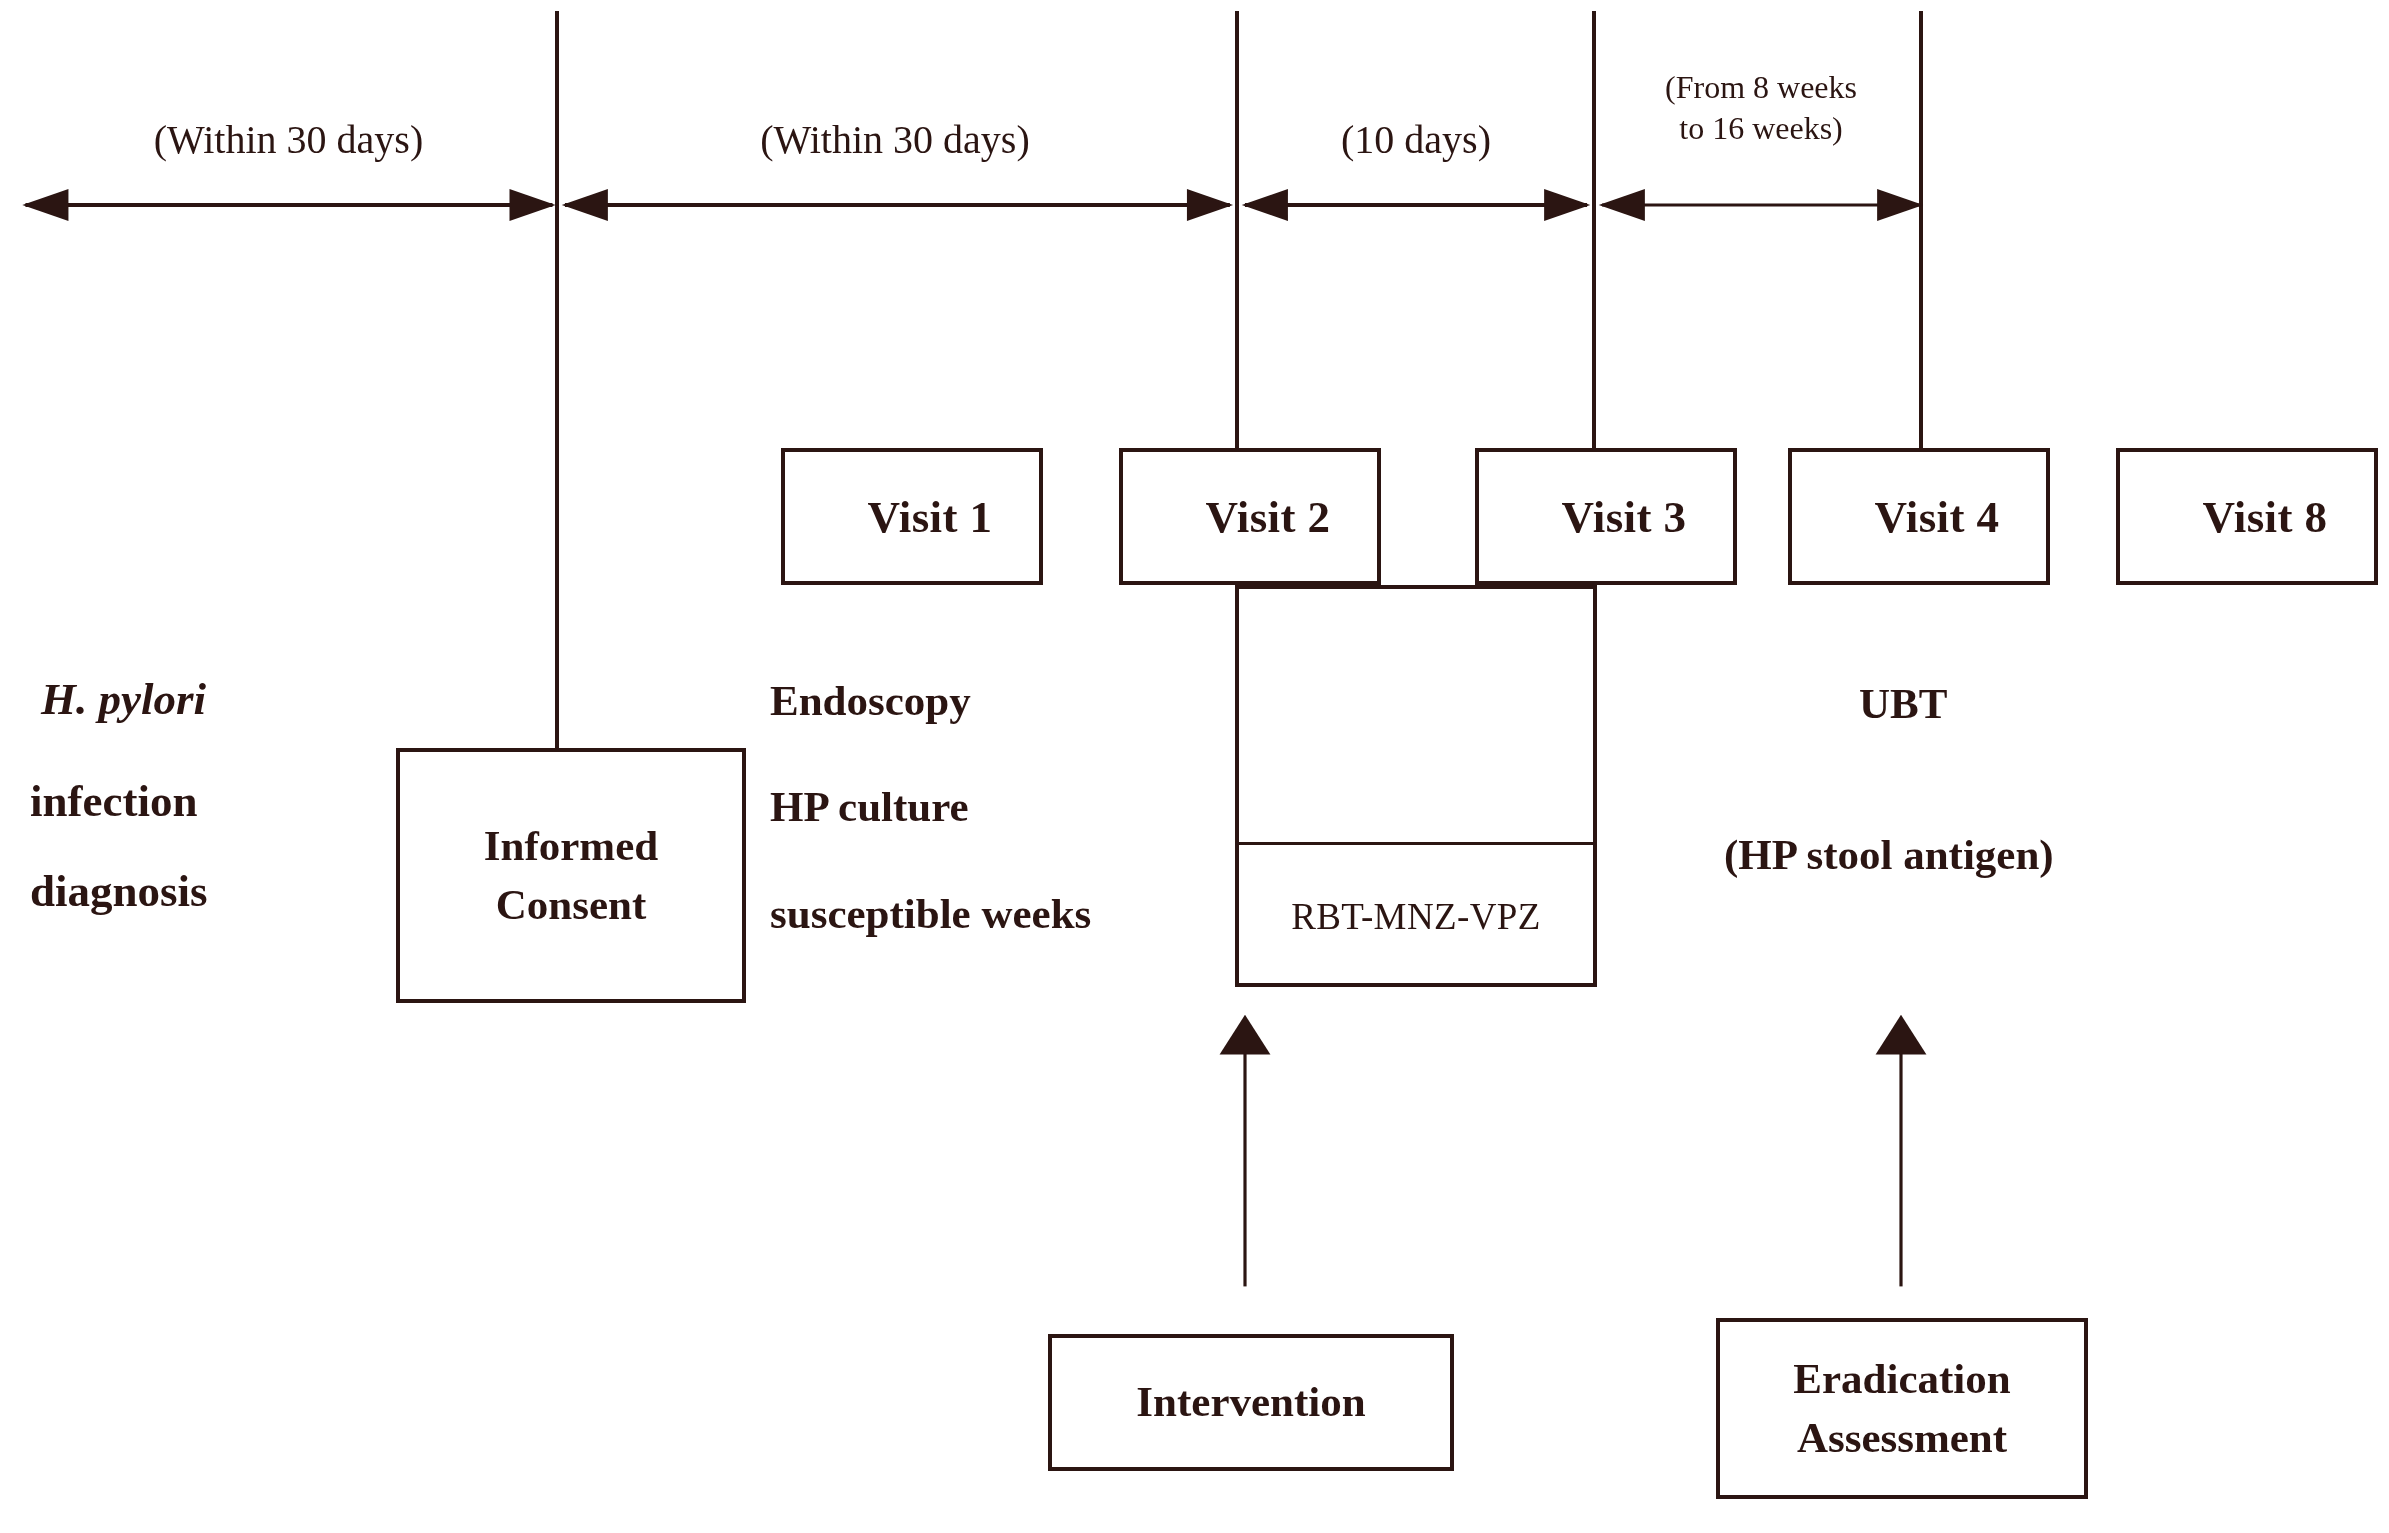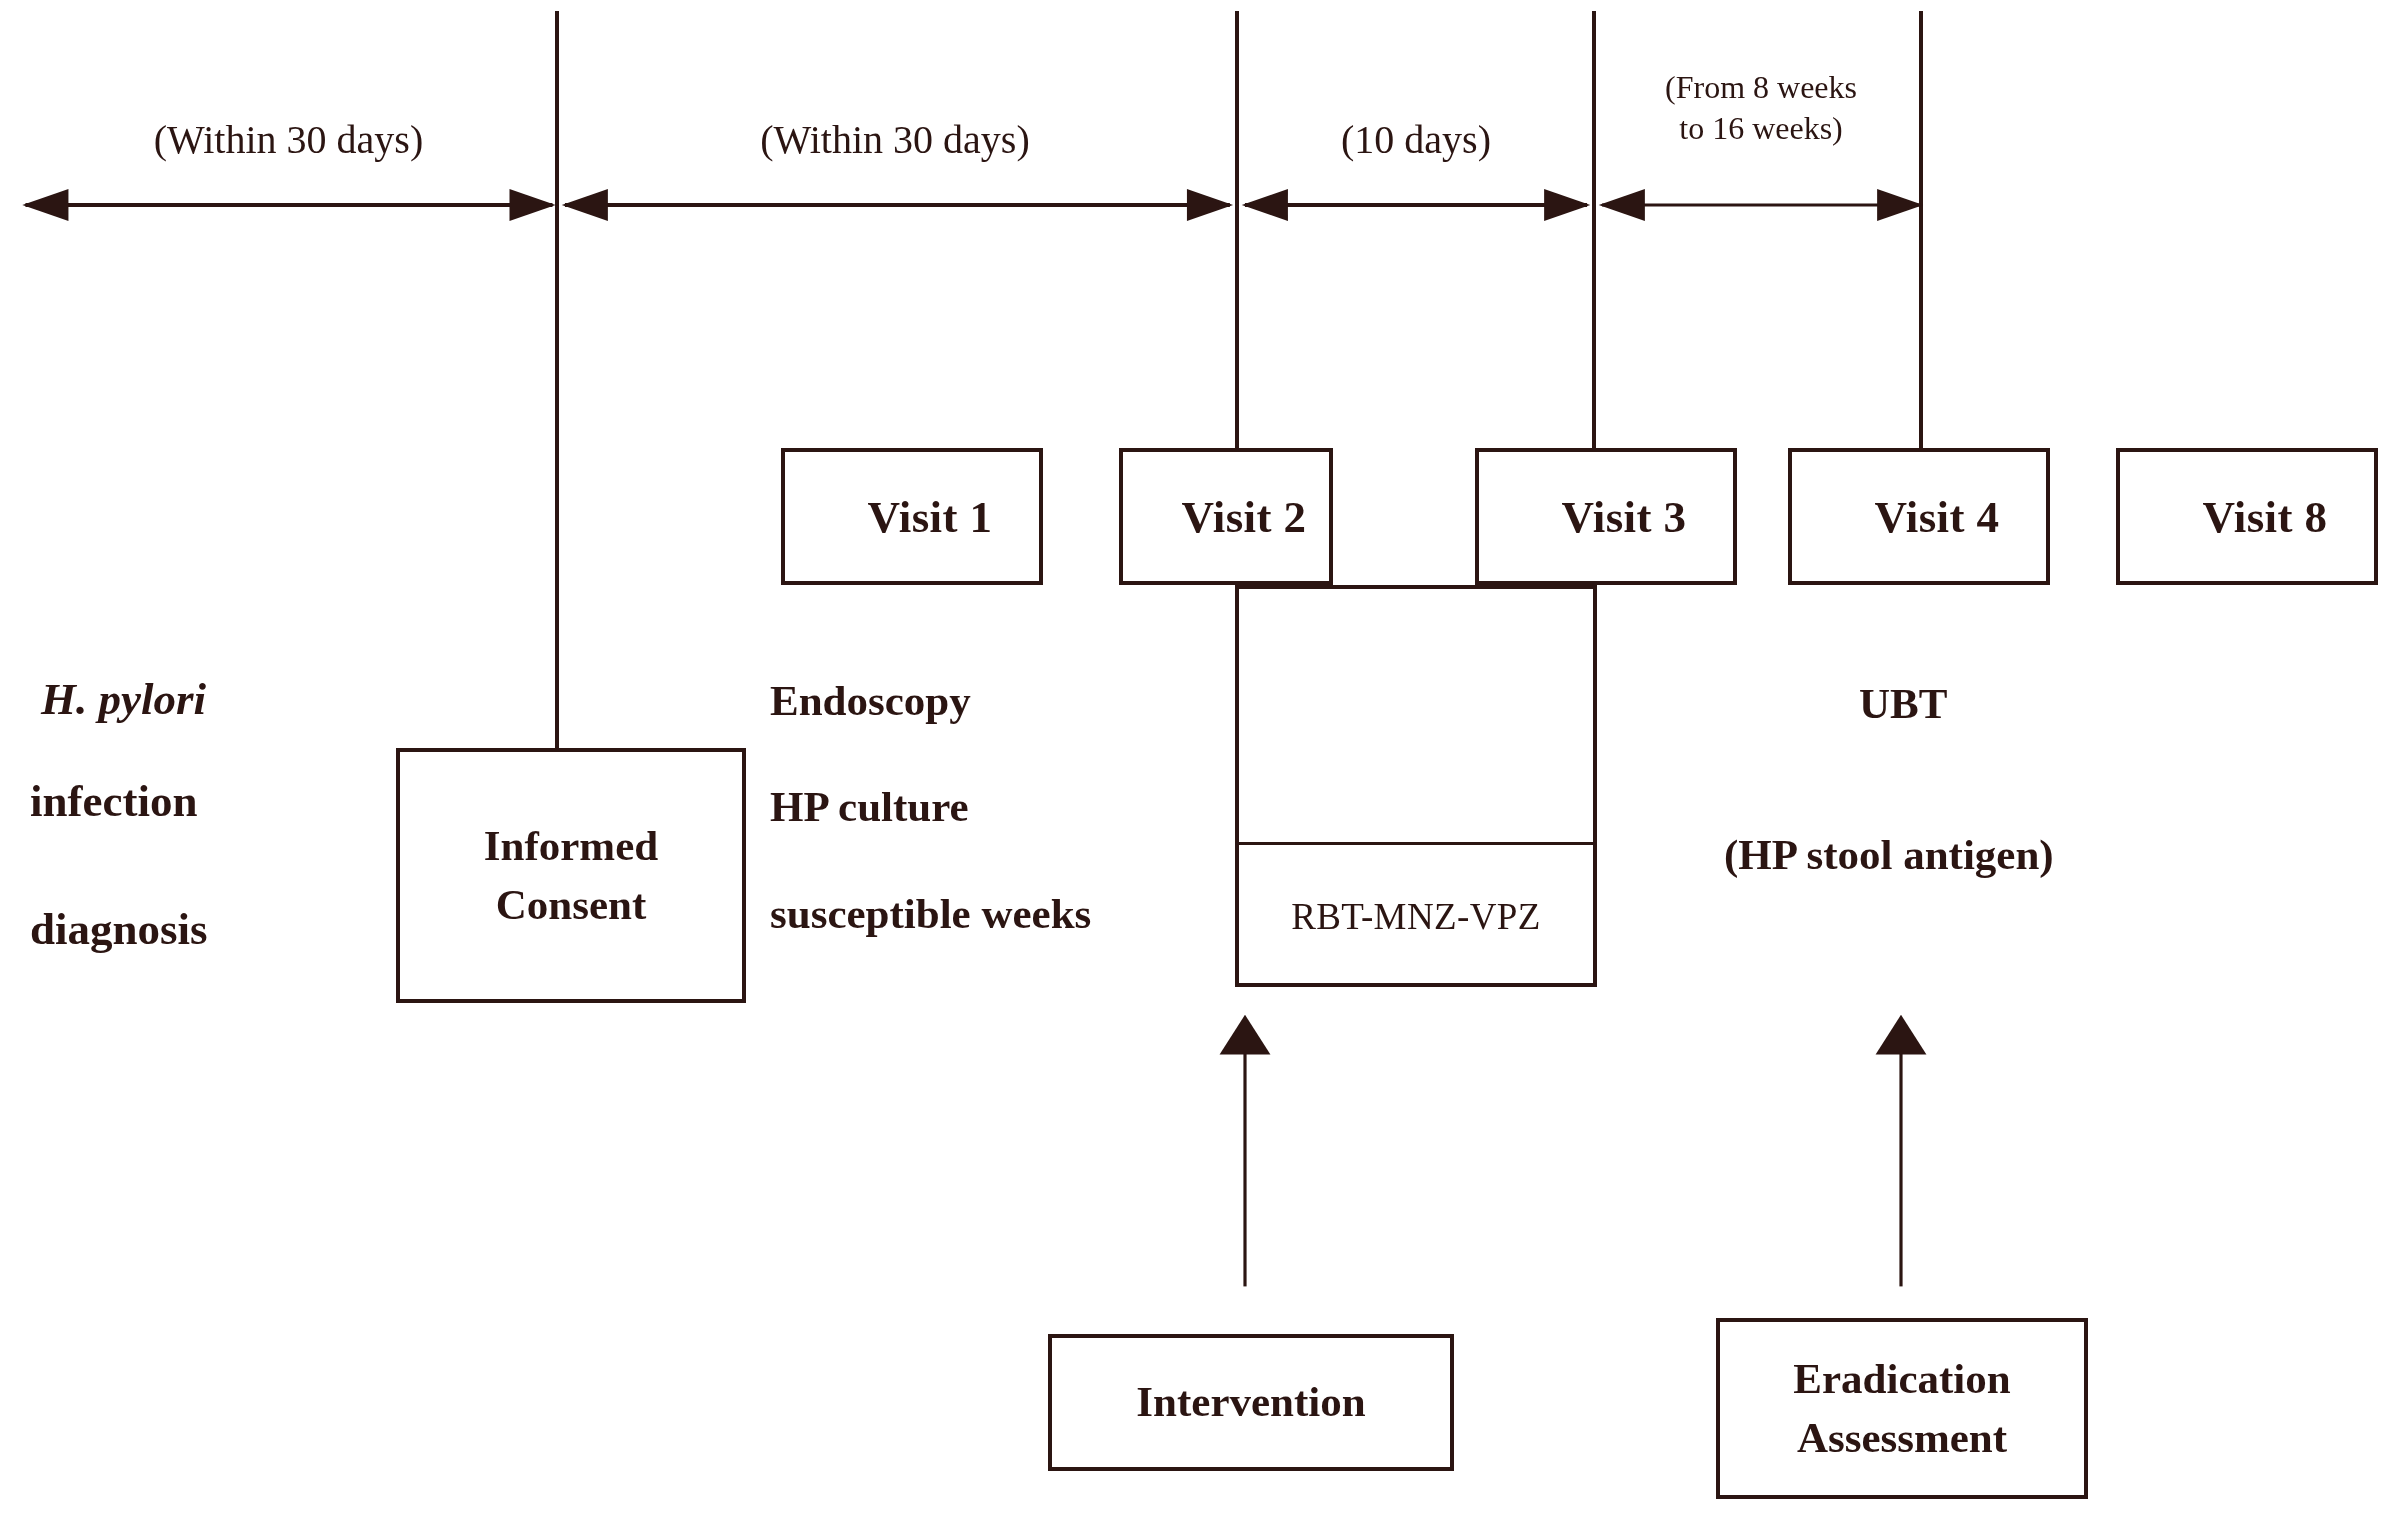--- a/index.html
+++ b/index.html
@@ -128,32 +128,32 @@
 
   <div class="span-label" style="left:509px; top:118px; width:772px;">(Within 30 days)</div>
 
   <div class="span-label" style="left:1245px; top:118px; width:342px;">(10 days)</div>
 
   <div class="span-label small" style="left:1602px; top:70px; width:318px;">(From 8 weeks</div>
   <div class="span-label small" style="left:1602px; top:111px; width:318px;">to 16 weeks)</div>
 
   <div class="free-text lbl-italic" style="left:41px; top:630px; font-size:45px;">H. pylori</div>
   <div class="free-text lbl-bold" style="left:30px; top:732px; font-size:45px;">infection</div>
-  <div class="free-text lbl-bold" style="left:30px; top:860px; font-size:45px;">diagnosis</div>
+  <div class="free-text lbl-bold" style="left:30px; top:822px; font-size:45px;">diagnosis</div>
 
   <div class="box plain" style="left:396px; top:748px; width:350px; height:255px;">
     <span>Informed</span>
     <span>Consent</span>
   </div>
 
   <div class="box visit" style="left:781px; top:448px; width:262px; height:137px;">
     <span>Visit 1</span>
   </div>
 
-  <div class="box visit" style="left:1119px; top:448px; width:214px; height:137px;">
+  <div class="box visit" style="left:1119px; top:448px; width:262px; height:137px;">
     <span>Visit 2</span>
   </div>
 
   <div class="box visit" style="left:1475px; top:448px; width:262px; height:137px;">
     <span>Visit 3</span>
   </div>
 
   <div class="box visit" style="left:1788px; top:448px; width:262px; height:137px;">
     <span>Visit 4</span>
   </div>

